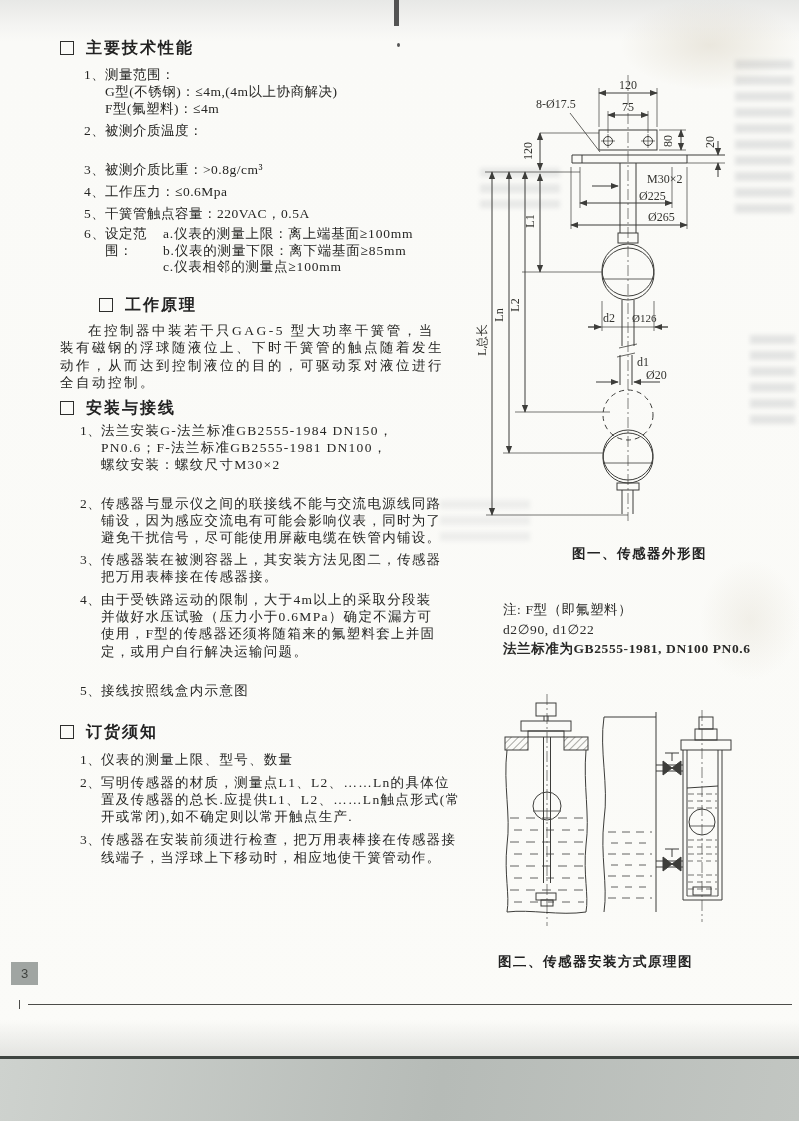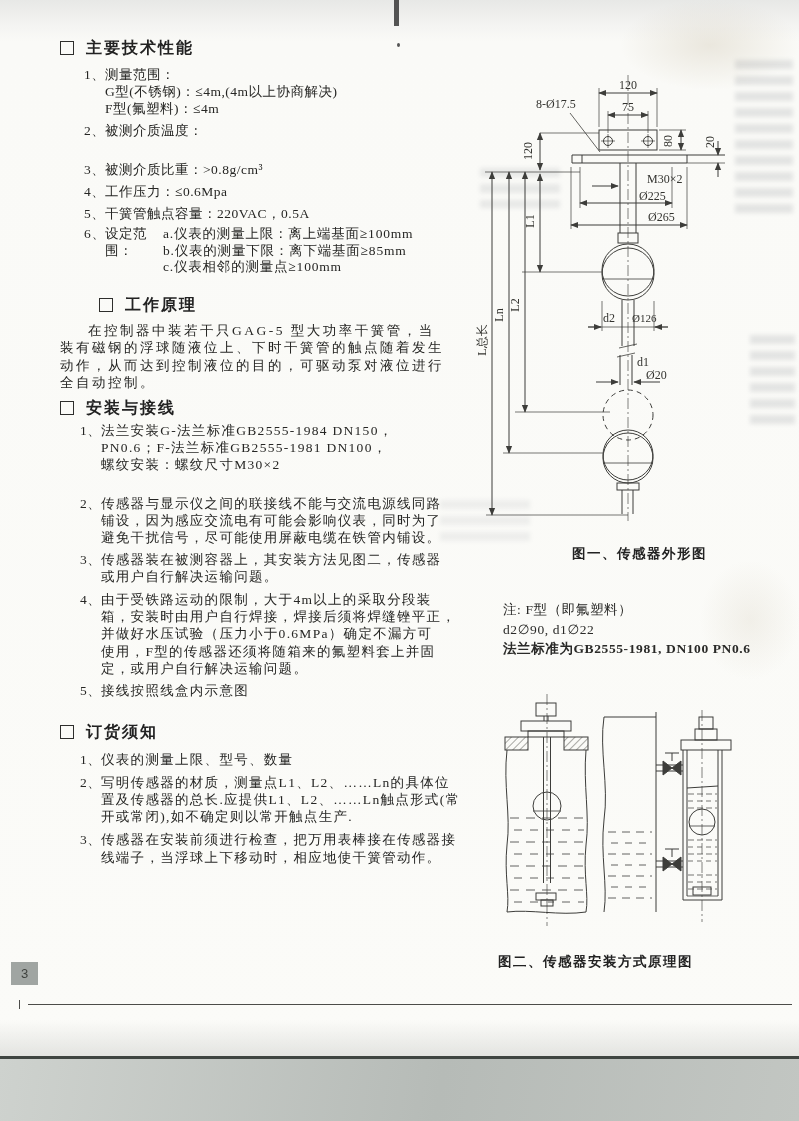--- a/index.html
+++ b/index.html
@@ -115,28 +115,27 @@
     <span class="bd">
       <div>传感器与显示仪之间的联接线不能与交流电源线同路</div>
       <div>铺设，因为感应交流电有可能会影响仪表，同时为了</div>
       <div>避免干扰信号，尽可能使用屏蔽电缆在铁管内铺设。</div>
     </span>
   </div>
   <div class="abs item s34" style="left:80px;top:551px;width:390px;">
     <span class="num">3、</span>
     <span class="bd">
       <div>传感器装在被测容器上，其安装方法见图二，传感器</div>
-      <div>或用户自行解决运输问题。</div>
+      <div>把万用表棒接在传感器接。</div>
     </span>
   </div>
   <div class="abs item s34" style="left:80px;top:591px;width:395px;">
     <span class="num">4、</span>
     <span class="bd">
       <div>由于受铁路运动的限制，大于4m以上的采取分段装</div>
-      <div>箱，安装时由用户自行焊接，焊接后须将焊缝锉平正，</div>
       <div>并做好水压试验（压力小于0.6MPa）确定不漏方可</div>
       <div>使用，F型的传感器还须将随箱来的氟塑料套上并固</div>
       <div>定，或用户自行解决运输问题。</div>
     </span>
   </div>
   <div class="abs item s34" style="left:80px;top:682px;width:390px;">
     <span class="num">5、</span>
     <span class="bd">接线按照线盒内示意图</span>
   </div>
 

